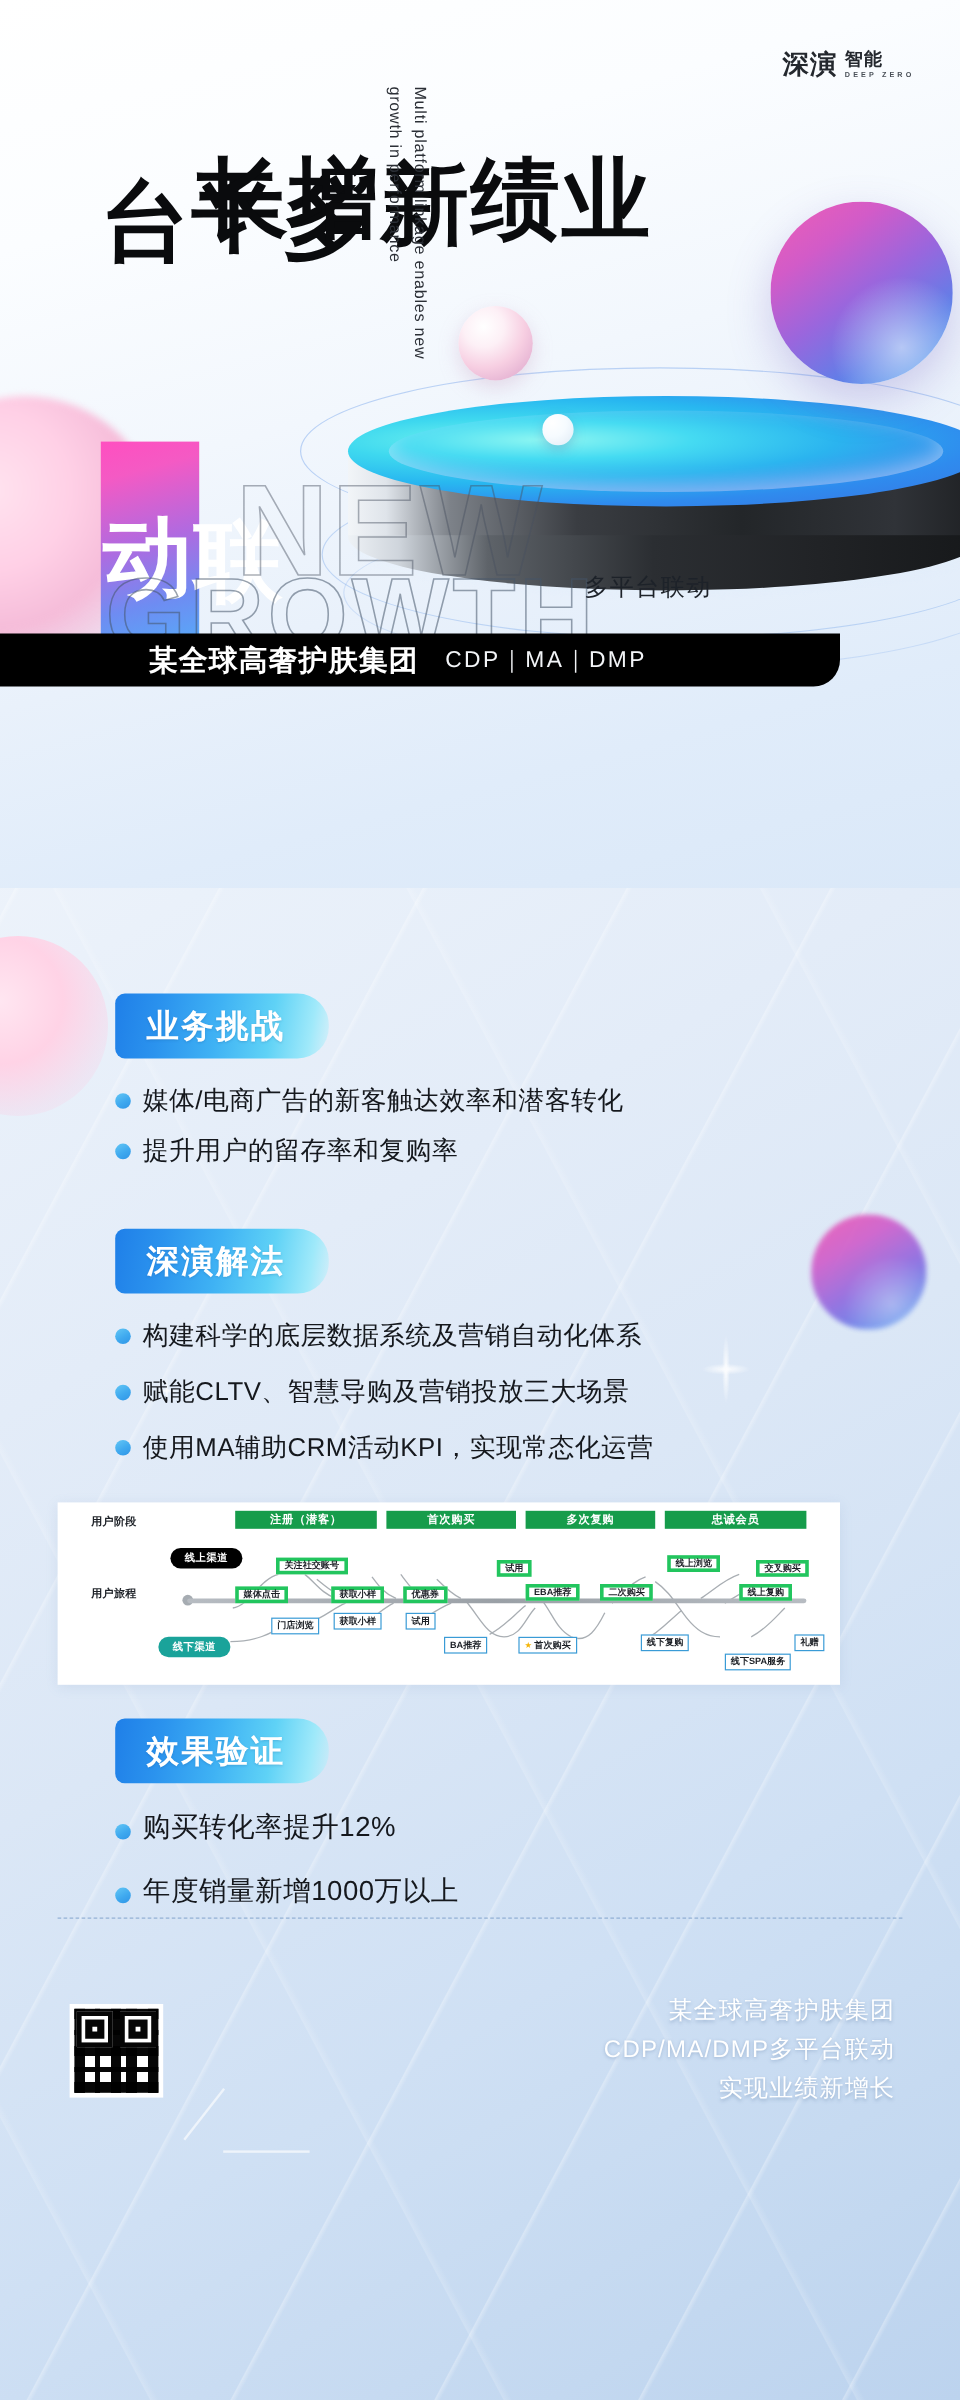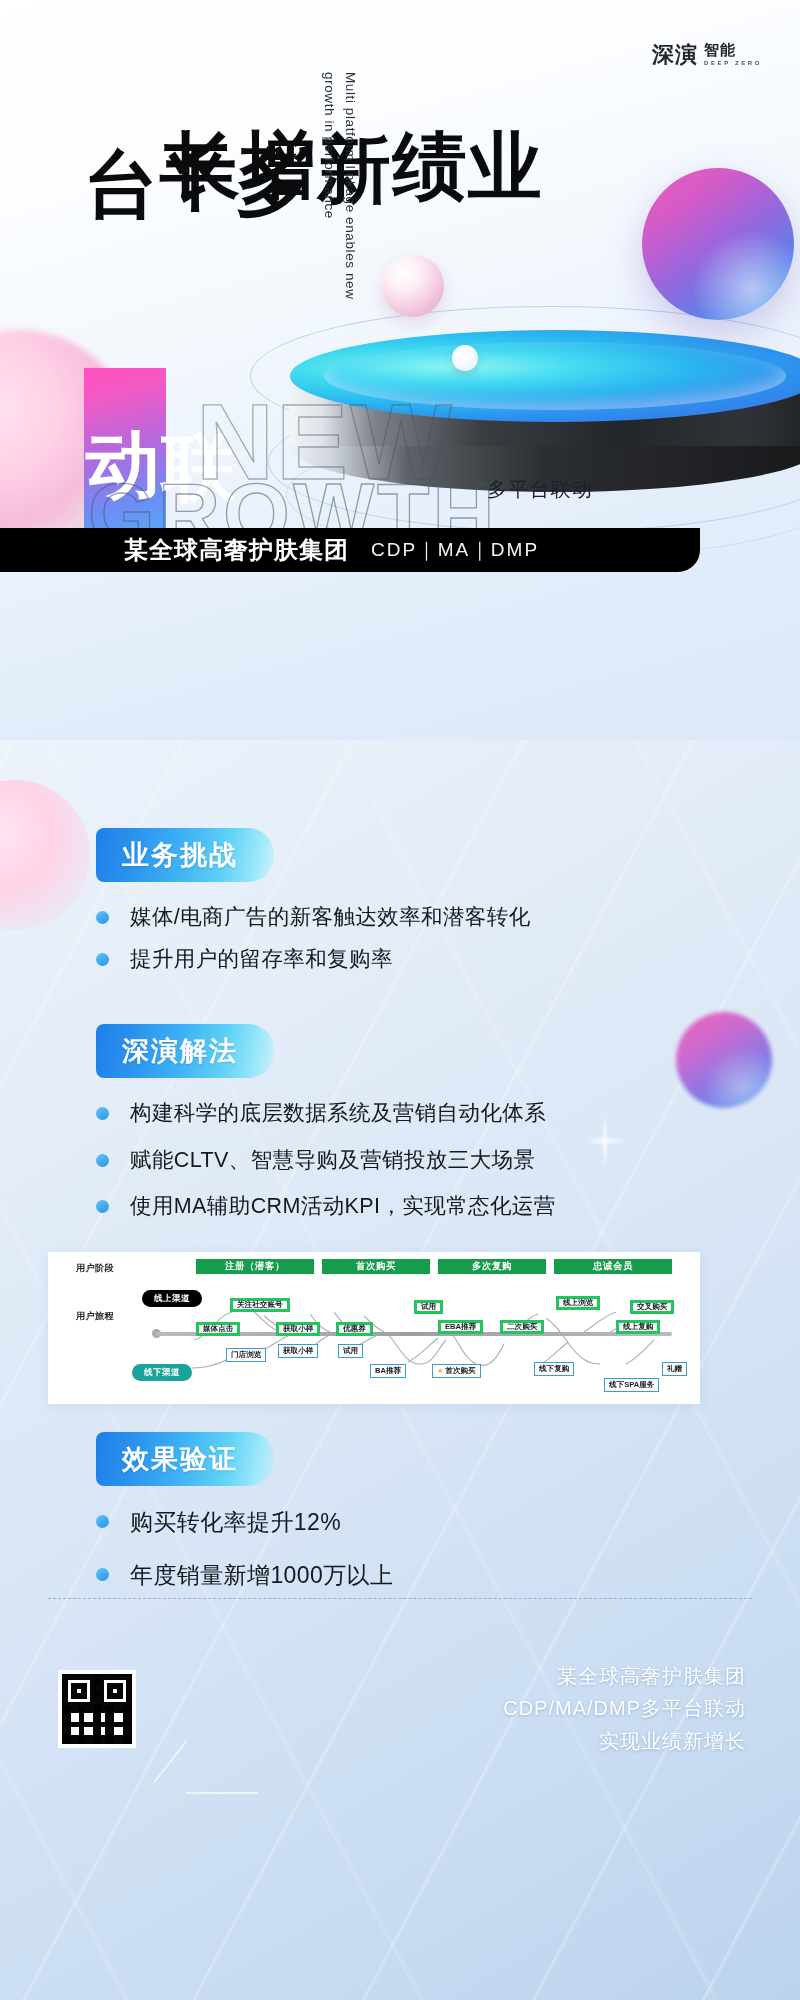--- a/index.html
+++ b/index.html
@@ -251,56 +251,56 @@
     padding: 9px 36px 9px 26px;
     border-radius: 8px 26px 26px 8px;
     background: linear-gradient(100deg, #1f7fe8 0%, #2b93ee 22%, #3fb2f4 48%, #5fd2f6 72%, #9fe9fa 90%, rgba(190,242,252,.35) 100%);
     color: #ffffff;
     font-size: 27px; font-weight: 800; letter-spacing: 2px;
     text-shadow: 0 1px 2px rgba(20,70,130,.22);
   }
 
   .bullets { margin-top: 20px; }
   .bullet {
-    display: flex; align-items: flex-start; gap: 21px;
+    display: flex; align-items: flex-start; gap: 10px;
     margin-bottom: 11px;
   }
   .bullet .dot {
     flex: 0 0 auto;
     width: 13px; height: 13px; border-radius: 50%;
     background: linear-gradient(150deg, #63c7f5 0%, #3fa9ef 55%, #2f95e6 100%);
     margin-top: 9px;
   }
   .bullet .txt {
     font-size: 21.5px; color: #15181d; letter-spacing: .4px; line-height: 1.42;
     font-weight: 500;
   }
 
   .sec { position: absolute; left: 96px; }
   #sec-challenge { top: 88px; }
   #sec-solution  { top: 284px; }
   #sec-result    { top: 692px; }
 
   #sec-solution .bullet { margin-bottom: 16px; }
-  #sec-result .bullet   { margin-bottom: 20px; }
+  #sec-result .bullet   { margin-bottom: 20px; align-items: center; }
   #sec-result .bullet .txt { font-size: 23px; }
 
   
   #journey {
     position: absolute; left: 48px; top: 512px;
     width: 652px; height: 152px;
     background: #ffffff;
     box-shadow: 0 2px 10px rgba(120,150,190,.16);
   }
   .jlabel {
     position: absolute; font-size: 9.2px; font-weight: 700; color: #1d2127;
     letter-spacing: .3px;
   }
   .jl-stage { left: 28px; top: 10px; }
-  .jl-path  { left: 28px; top: 58px; }
+  .jl-path  { left: 28px; top: 70px; }
 
   .stage-bar {
     position: absolute; top: 7px; height: 15px;
     background: #169c4b;
     color: #fff; font-size: 9.4px; font-weight: 700;
     display: flex; align-items: center; justify-content: center;
     letter-spacing: .6px;
   }
   .sb1 { left: 148px; width: 118px; }
   .sb2 { left: 274px; width: 108px; }

